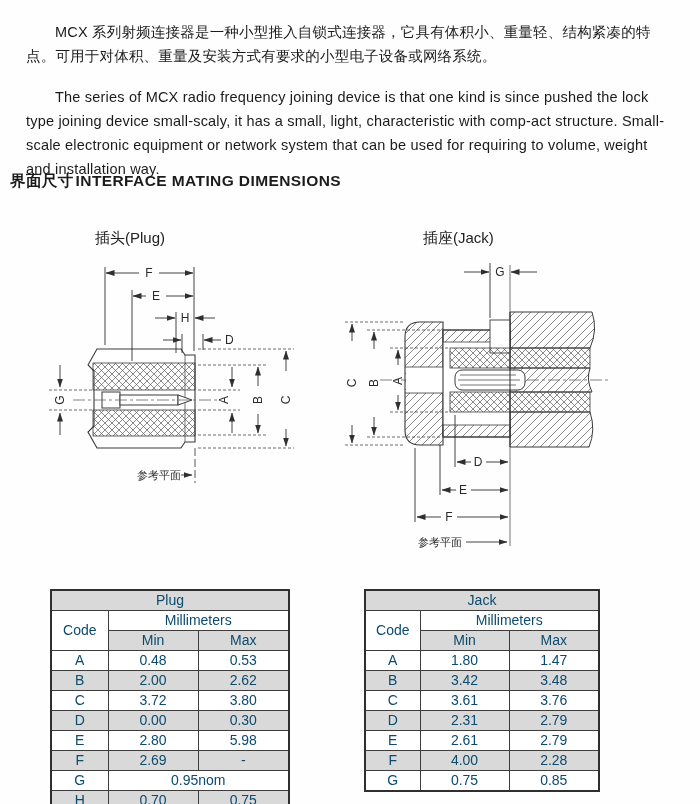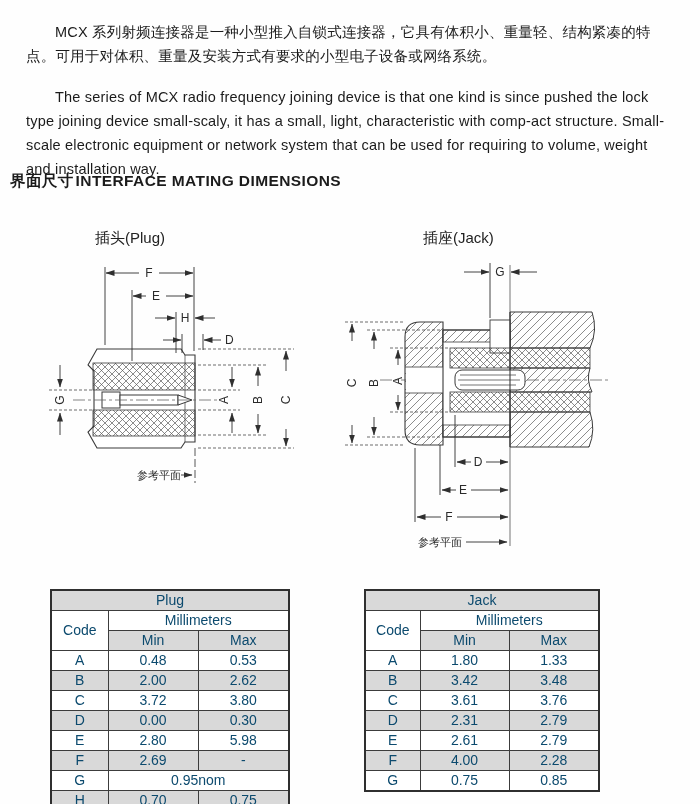--- a/index.html
+++ b/index.html
@@ -331,21 +331,21 @@
       </tr>
       <tr class="shade">
         <th>Min</th>
         <th>Max</th>
       </tr>
     </thead>
     <tbody id="jack-tbody">
         <tr>
           <td>A</td>
           <td>1.80</td>
-          <td>1.33</td>
+          <td>1.47</td>
         </tr>
         <tr class="shade">
           <td>B</td>
           <td>3.42</td>
           <td>3.48</td>
         </tr>
         <tr>
           <td>C</td>
           <td>3.61</td>
           <td>3.76</td>

